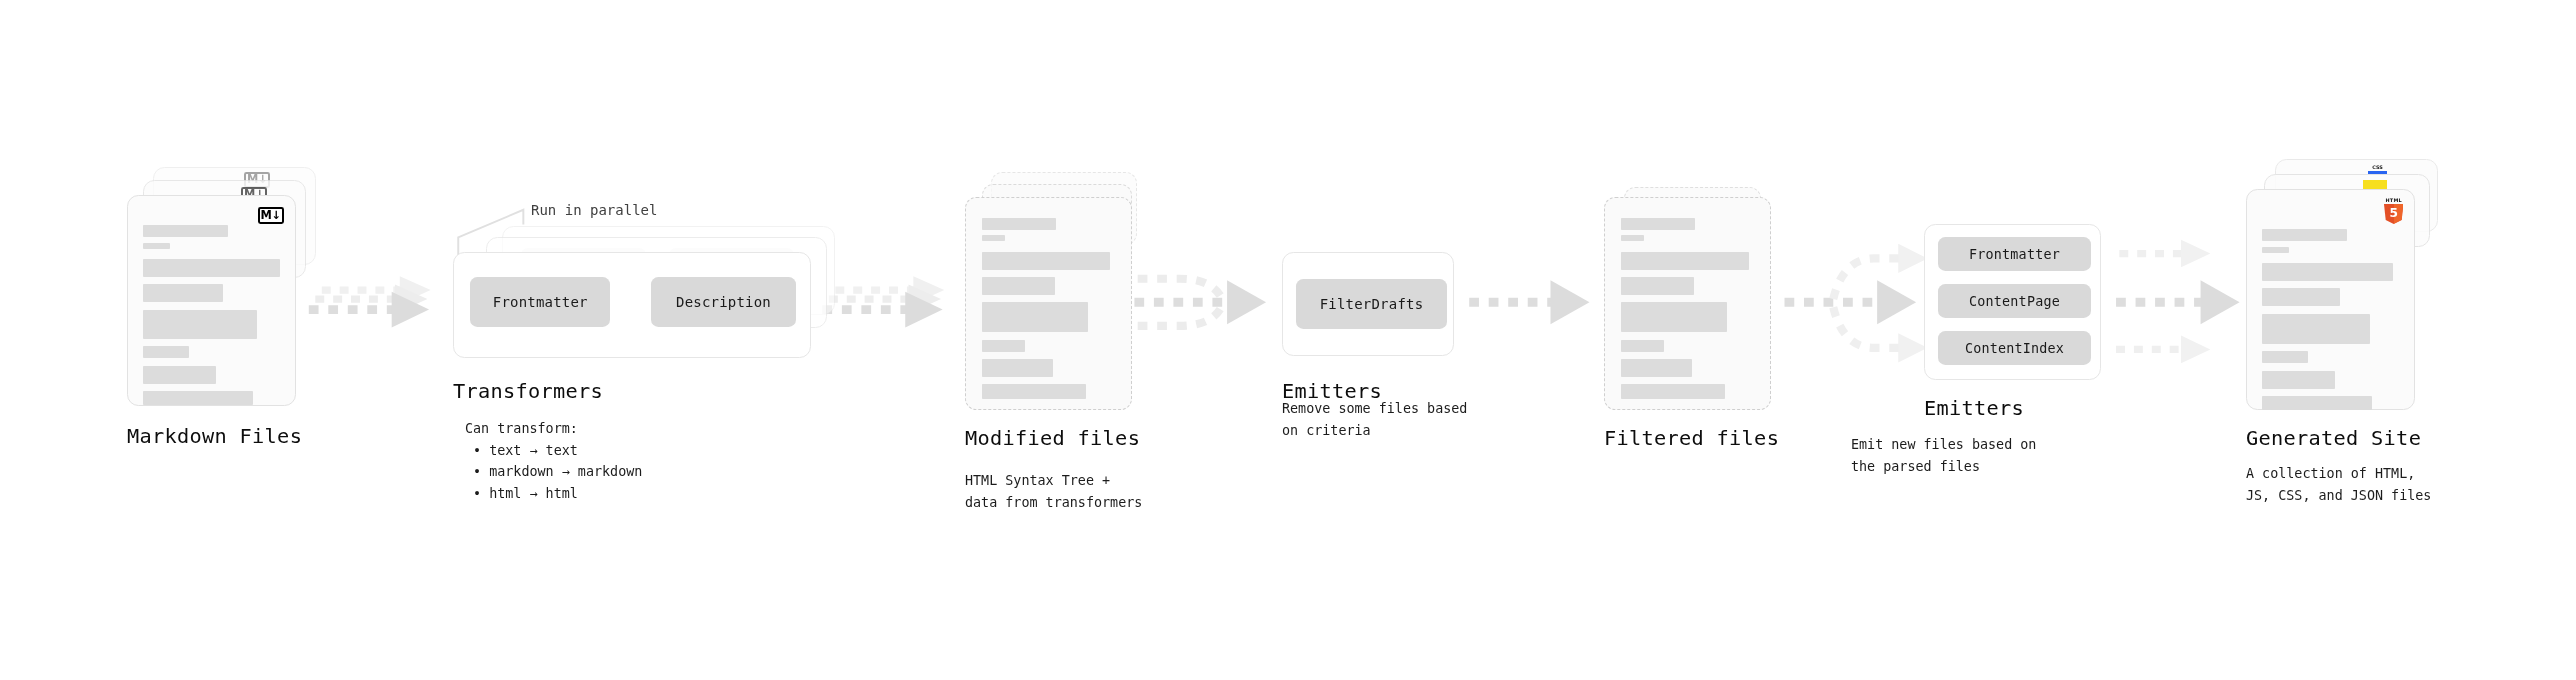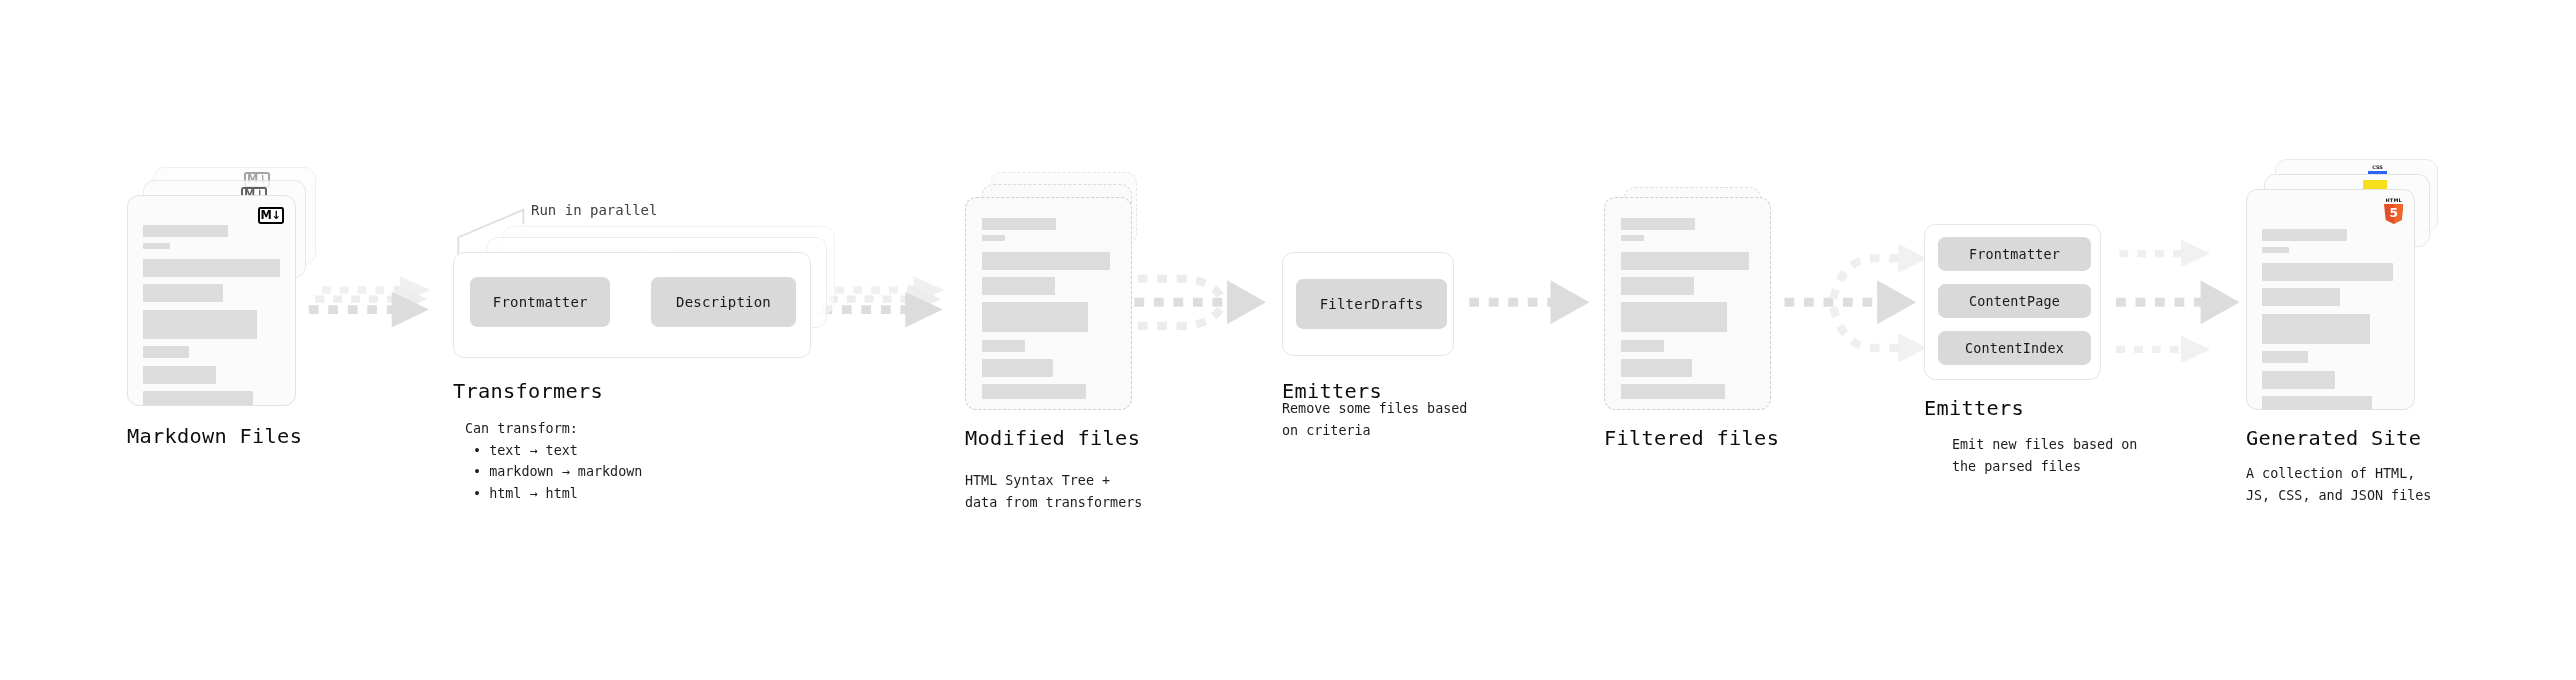--- a/index.html
+++ b/index.html
@@ -359,21 +359,21 @@
     </div>
   </div>
   <div class="stage-title" style="left:1604px; top:426px;">Filtered files</div>
 
   <div class="proc-box" style="left:1924px; top:224px; width:177px; height:156px;">
     <div class="chip" style="left:13px; top:12.2px; width:153px; height:34px; font-size:13.4px;">Frontmatter</div>
     <div class="chip" style="left:13px; top:59px; width:153px; height:34px; font-size:13.4px;">ContentPage</div>
     <div class="chip" style="left:13px; top:106px; width:153px; height:34px; font-size:13.4px;">ContentIndex</div>
   </div>
   <div class="stage-title" style="left:1924px; top:396px;">Emitters</div>
-  <div class="stage-desc" style="left:1952px; top:434px;">Emit new files based on
+  <div class="stage-desc" style="left:1851px; top:434px;">Emit new files based on
 the parsed files</div>
 
   <div class="file-stack">
 
     <div class="file-card ghost" style="left:2275px; top:159px; width:163px; height:73px; opacity:.75;"></div>
     <div class="css-badge" style="left:2367px; top:165px;">
       <div class="css-word">CSS</div>
       <div class="css-bar"></div>
     </div>
 

